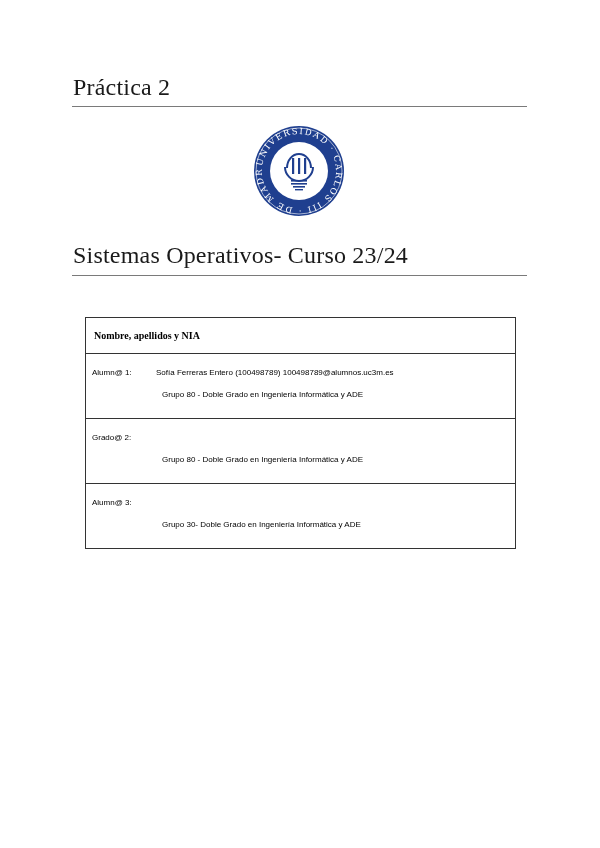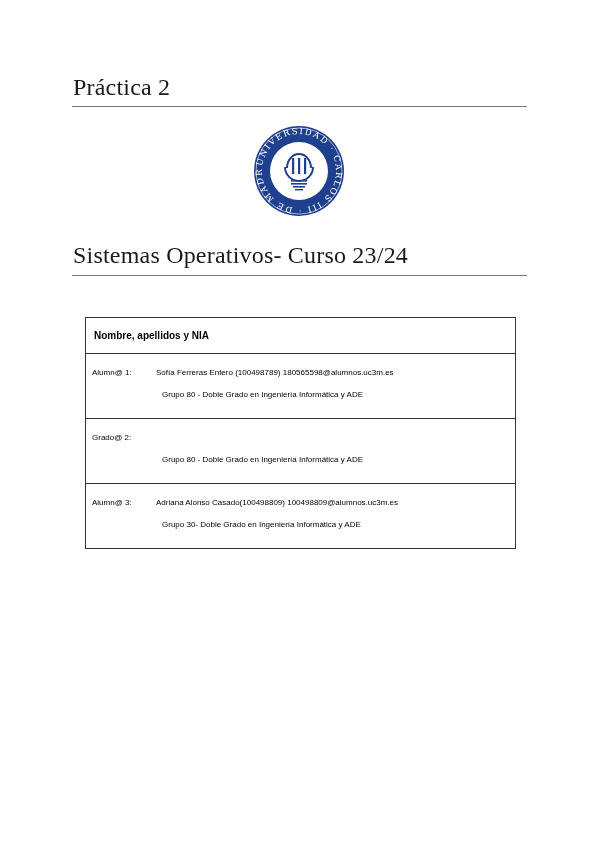--- a/index.html
+++ b/index.html
@@ -5,21 +5,21 @@
     html, body { margin: 0; padding: 0; background: #ffffff; }
     body { width: 600px; height: 848px; position: relative; overflow: hidden; font-family: "DejaVu Sans", sans-serif; color: #000; }
     .title { position: absolute; left: 73px; font-family: Liberation Serif, serif; font-size: 24px; color: #1a1a1a; letter-spacing: 0.2px; }
     .rule { position: absolute; left: 72px; width: 455px; height: 0; border-top: 1.3px solid #7a7a7a; }
     #t1 { top: 74px; }
     #r1 { top: 106px; }
     #t2 { top: 242px; }
     #r2 { top: 275px; }
     .logo { position: absolute; left: 253px; top: 125px; width: 92px; height: 92px; }
     .box { position: absolute; left: 85px; top: 317px; width: 429px; border: 1px solid #333; }
-    .box-header { height: 35px; border-bottom: 1px solid #333; display: flex; align-items: center; padding-left: 8px; font-size: 10px; font-weight: bold; font-family: Liberation Sans, sans-serif; }
+    .box-header { height: 35px; border-bottom: 1px solid #333; display: flex; align-items: center; padding-left: 8px; font-size: 10px; font-weight: bold; font-family: Liberation Serif, serif; }
     .student { border-bottom: 1px solid #333; height: 64px; position: relative; font-size: 8px; font-family: "Liberation Sans", sans-serif; }
     .student:last-child { border-bottom: none; }
     .s-label { position: absolute; left: 6px; top: 14px; text-align: right; }
     .s-line1 { position: absolute; left: 70px; top: 14px; }
     .s-line2 { position: absolute; left: 76px; top: 36px; }
   </style>
 </head>
 <body>
 
 <div class="title" id="t1">Práctica 2</div>
@@ -48,25 +48,24 @@
   </svg>
 </div>
 
 <div class="title" id="t2">Sistemas Operativos- Curso 23/24</div>
 <div class="rule" id="r2"></div>
 
 <div class="box">
   <div class="box-header">Nombre, apellidos y NIA</div>
   <div class="student">
     <span class="s-label">Alumn@ 1:</span>
-    <span class="s-line1">Sofía Ferreras Entero (100498789) 180565598@alumnos.uc3m.es</span>
+    <span class="s-line1">Sofía Ferreras Entero (100498789) 100498789@alumnos.uc3m.es</span>
     <span class="s-line2">Grupo 80 - Doble Grado en Ingeniería Informática y ADE</span>
   </div>
   <div class="student">
     <span class="s-label">Grado@ 2:</span>
     <span class="s-line2">Grupo 80 - Doble Grado en Ingeniería Informática y ADE</span>
   </div>
   <div class="student">
     <span class="s-label">Alumn@ 3:</span>
-    <span class="s-line1">Adriana Alonso Casado(100498809) 100498809@alumnos.uc3m.es</span>
     <span class="s-line2">Grupo 30- Doble Grado en Ingeniería Informática y ADE</span>
   </div>
 </div>
 
 </body></html>

